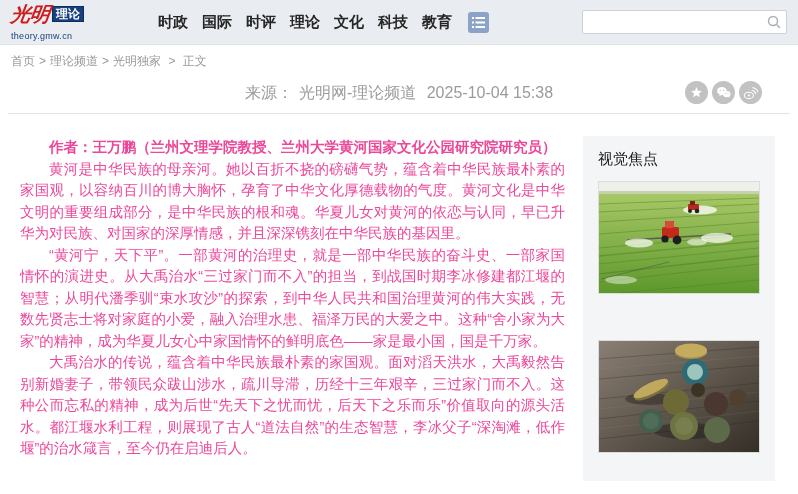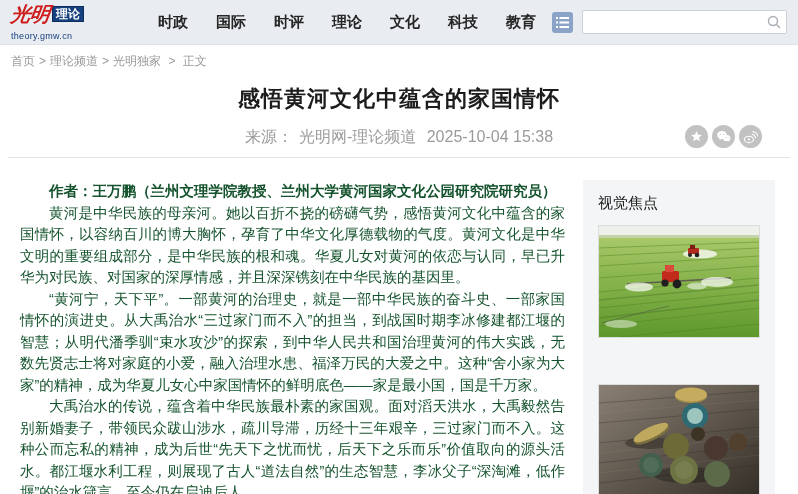--- a/index.html
+++ b/index.html
@@ -10,21 +10,21 @@
   
   .header { height:45px; background:#e9edf1; border-bottom:1px solid #dfe3e7;
             display:flex; align-items:center; padding:0 11px; }
   .logo { width:88px; line-height:1; cursor:pointer; }
   .logo-row { display:flex; align-items:center; gap:3px; }
   .logo-cn { color:#cf1d1d; font-family:"DejaVu Serif", serif; font-style:italic;
              font-weight:bold; font-size:20px; transform:skewX(-8deg); letter-spacing:-1px; }
   .logo-badge { background:#17407e; color:#fff; font-weight:bold; font-size:12px;
                 padding:1px 3px; border:1px solid #0e2c5c; }
   .logo-domain { color:#17407e; font-size:9px; margin-top:8px; letter-spacing:.3px; }
-  .nav { display:flex; gap:28px; margin-left:12px;padding-left:47px; }
+  .nav { display:flex; gap:14px; margin-left:12px;padding-left:47px; }
   .nav-item { font-size:15px; font-weight:bold; color:#262626; cursor:pointer; white-space:nowrap; }
   .menu-btn { margin-left:16px; display:flex; align-items:center; cursor:pointer; }
   .search-box { margin-left:auto; width:205px; height:24px; background:#fff;
                 border:1px solid #cdd2d8; border-radius:2px; display:flex; align-items:center; }
   .search-input { flex:1; border:0; outline:0; height:20px; padding:0 6px; font-size:12px; background:transparent; }
   .search-btn { width:24px; display:flex; justify-content:center; cursor:pointer; }
 
   
   .breadcrumb { padding:8px 8px 0 11px; font-size:12px; color:#999; }
   .crumb { color:#999; cursor:pointer; }
@@ -38,21 +38,21 @@
   .meta-src span { margin:0 3px; }
   .share-bar { position:absolute; right:36px; top:0; display:flex; gap:4px; }
   .share-btn { width:23px; height:23px; border-radius:50%; background:#c2c2c2;
                display:flex; align-items:center; justify-content:center; cursor:pointer; }
   .divider { border:0; border-top:1px solid #e3e3e3; margin:8px 8px 0; }
 
   
   .content { display:flex; padding:0 23px 0 20px; align-items:flex-start; }
   .article-col { width:545px; flex:0 0 545px; padding-top:23px; padding-right:0; }
   .article-col p, .article-col h3 { margin:0; font-size:14.5px; line-height:21.5px;
-        color:#14532d; text-align:justify; text-indent:2em; }
+        color:#ec4899; text-align:justify; text-indent:2em; }
   .author-line { color:#b8491f; font-weight:bold; }
   .sub-head { font-weight:bold; color:#262626; }
 
   
   .sidebar { margin-left:18px; width:192px; flex:0 0 192px; background:#f4f5f6;
              margin-top:22px; padding:14px 15px 24px; min-height:345px; }
   .sidebar-title { margin:0 0 12px; font-size:15px; font-weight:normal; color:#1a1a1a; }
   .side-item { margin:0; cursor:pointer; }
   .side-item + .side-item { margin-top:46px; }
   .thumb { display:block; width:162px; height:113px; border:1px solid #dcdcdc; background:#fff; }
@@ -105,21 +105,20 @@
           <line x1="10.5" y1="10.5" x2="14" y2="14" stroke="#aab0b6" stroke-width="1.5"></line>
         </svg>
       </span>
     </div>
   </header>
 
   <div class="breadcrumb">
     <span class="crumb">首页</span><span class="crumb-sep">&gt;</span><span class="crumb">理论频道</span><span class="crumb-sep">&gt;</span><span class="crumb">光明独家</span> <span class="crumb-sep">&gt;</span> <span class="crumb">正文</span>
   </div>
 
-  <h1 class="article-title">感悟黄河文化中蕴含的家国情怀</h1>
 
   <div class="meta-row">
     <div class="meta-src">
       <span>来源：</span><span>光明网-理论频道</span>
       <span>2025-10-04 15:38</span>
     </div>
     <div class="share-bar">
       <span class="share-btn">
         <svg width="13" height="13" viewBox="0 0 24 24">
           <path d="M12 2l2.9 6.6 7.1.6-5.4 4.7 1.6 7-6.2-3.7-6.2 3.7 1.6-7L2 9.2l7.1-.6z" fill="#fff"></path>
@@ -147,21 +146,21 @@
       </span>
     </div>
   </div>
 
   <hr class="divider">
 
   <div class="content">
 
     <div class="article-col">
       <p class="author-line">作者：王万鹏（兰州文理学院教授、兰州大学黄河国家文化公园研究院研究员）</p>
-      <p>黄河是中华民族的母亲河。她以百折不挠的磅礴气势，感悟黄河文化中蕴含的家国情怀，以容纳百川的博大胸怀，孕育了中华文化厚德载物的气度。黄河文化是中华文明的重要组成部分，是中华民族的根和魂。华夏儿女对黄河的依恋与认同，早已升华为对民族、对国家的深厚情感，并且深深镌刻在中华民族的基因里。</p>
+      <p>黄河是中华民族的母亲河。她以百折不挠的磅礴气势，蕴含着中华民族最朴素的家国观，以容纳百川的博大胸怀，孕育了中华文化厚德载物的气度。黄河文化是中华文明的重要组成部分，是中华民族的根和魂。华夏儿女对黄河的依恋与认同，早已升华为对民族、对国家的深厚情感，并且深深镌刻在中华民族的基因里。</p>
       <p>“黄河宁，天下平”。一部黄河的治理史，就是一部中华民族的奋斗史、一部家国情怀的演进史。从大禹治水“三过家门而不入”的担当，到战国时期李冰修建都江堰的智慧；从明代潘季驯“束水攻沙”的探索，到中华人民共和国治理黄河的伟大实践，无数先贤志士将对家庭的小爱，融入治理水患、福泽万民的大爱之中。这种“舍小家为大家”的精神，成为华夏儿女心中家国情怀的鲜明底色——家是最小国，国是千万家。</p>
       <p>大禹治水的传说，蕴含着中华民族最朴素的家国观。面对滔天洪水，大禹毅然告别新婚妻子，带领民众跋山涉水，疏川导滞，历经十三年艰辛，三过家门而不入。这种公而忘私的精神，成为后世“先天下之忧而忧，后天下之乐而乐”价值取向的源头活水。都江堰水利工程，则展现了古人“道法自然”的生态智慧，李冰父子“深淘滩，低作堰”的治水箴言，至今仍在启迪后人。</p>
     </div>
 
     <aside class="sidebar">
       <h2 class="sidebar-title">视觉焦点</h2>
 
       <figure class="side-item">
         <span class="thumb">
           <svg width="160" height="111" viewBox="0 0 160 111">

